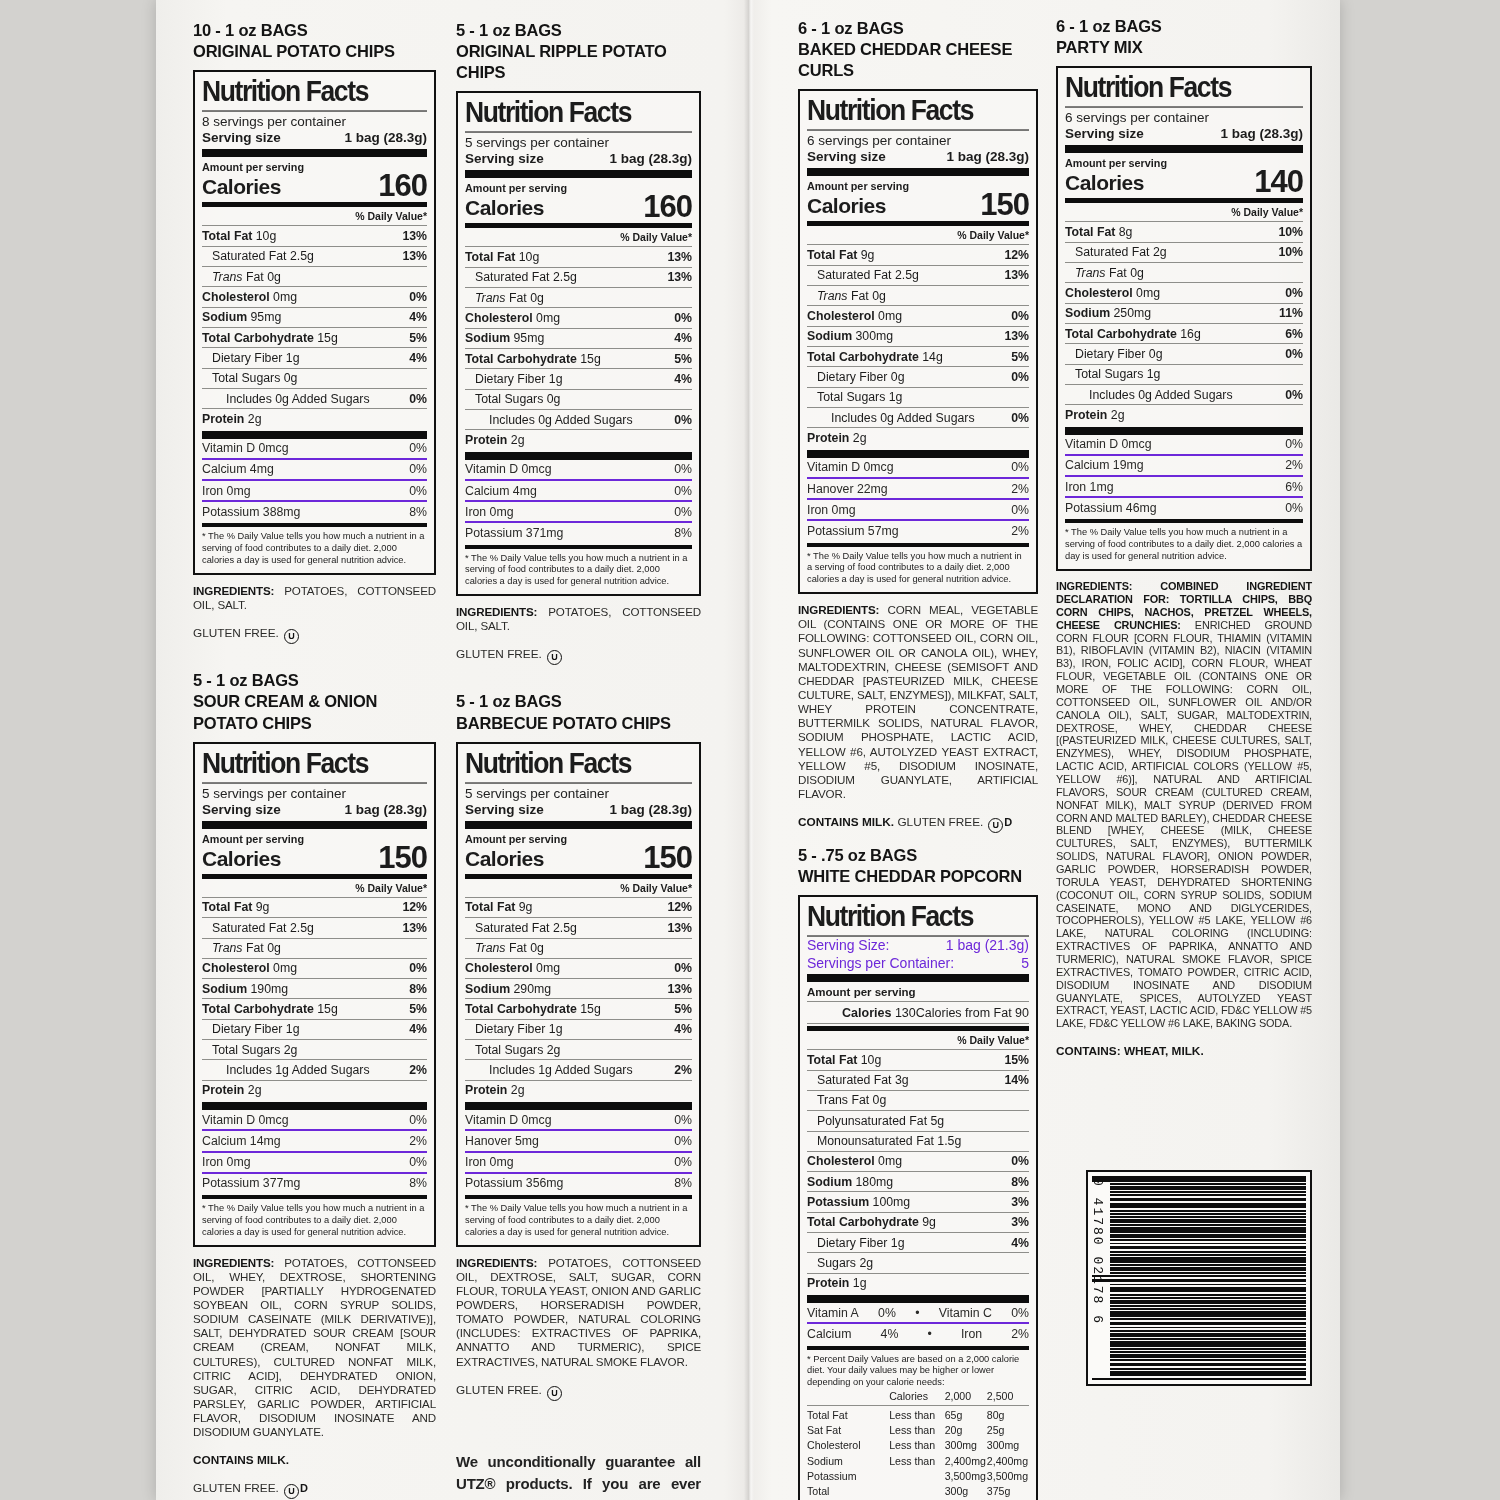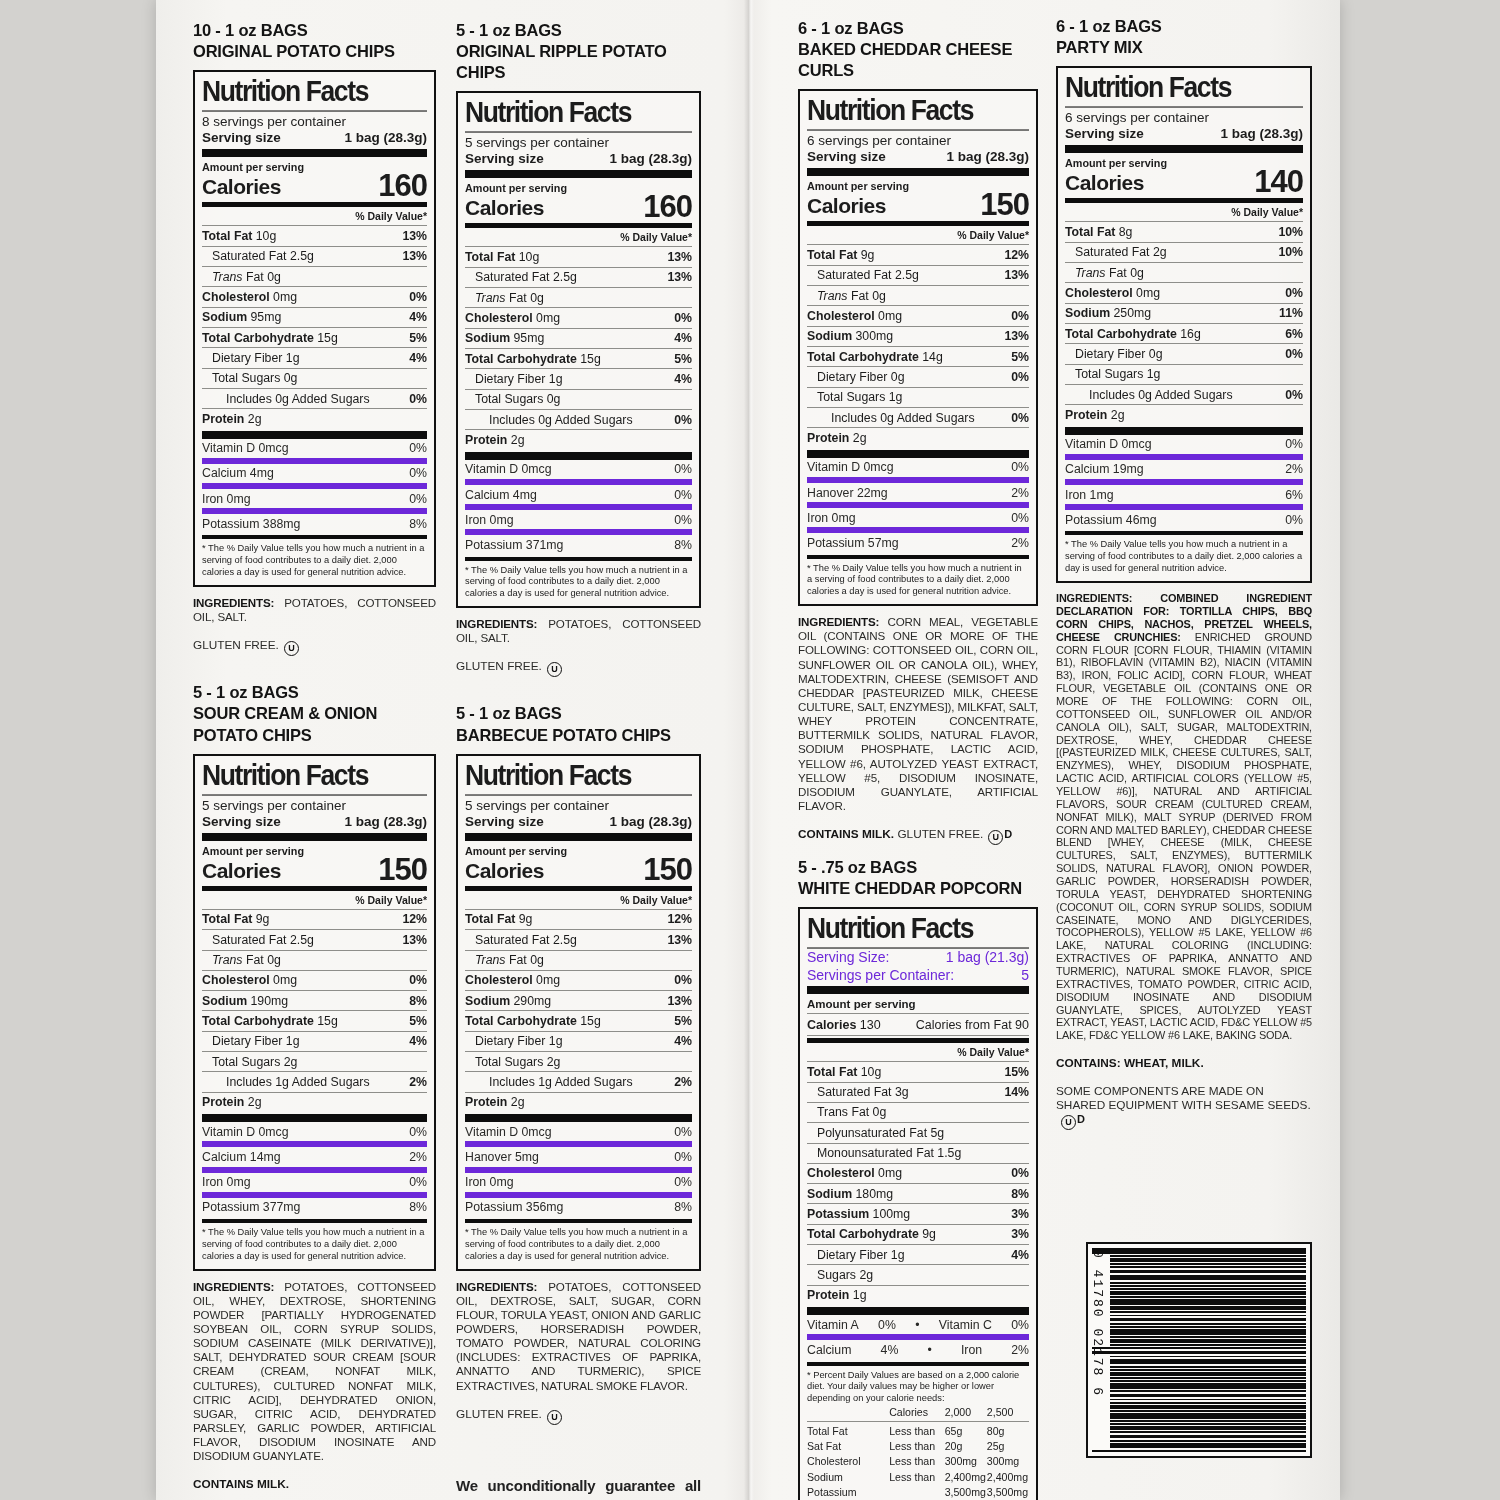--- a/index.html
+++ b/index.html
@@ -38,28 +38,28 @@
   .nf-amt{font-weight:bold;font-size:10.8px;padding-top:4px;}
   .nf-cal{display:flex;justify-content:space-between;align-items:flex-end;padding:0 0 3px 0;}
   .nf-cal .l{font-weight:bold;font-size:21px;letter-spacing:-0.5px;}
   .nf-cal .v{font-weight:bold;font-size:31px;line-height:0.85;letter-spacing:-1px;}
   .dvh{text-align:right;font-weight:bold;font-size:10.5px;padding:3px 0;}
   .nrow{display:flex;justify-content:space-between;font-size:12.3px;line-height:1.15;padding:2.6px 0;border-top:1px solid #8e8e8a;}
   .nrow .dv{font-weight:bold;white-space:nowrap;padding-left:6px;}
   .ind1{padding-left:10px;}
   .ind2{padding-left:24px;}
   .vrow{display:flex;justify-content:space-between;font-size:12.3px;color:#2a2a28;padding:2.6px 0;}
-  .tline{border-top:6px solid #6d28d9;}
+  .tline{border-top:2px solid #6d28d9;}
   .vdv{color:#2a2a28;}
   .fnote{font-size:9.3px;line-height:1.28;color:#222;padding-top:4px;}
 
   
   .lgrow{display:flex;justify-content:space-between;font-size:14px;color:#6d28d9;padding:1px 0;}
   .lg-amt{font-weight:bold;font-size:11.5px;padding:4px 0 3px 0;border-bottom:1px solid #8e8e8a;}
-  .lg-cal{display:flex;justify-content:space-between;font-size:12.5px;padding:3.5px 0;border-bottom:1px solid #8e8e8a;margin-bottom:2px;}
+  .lg-cal{display:flex;justify-content:flex-end;font-size:12.5px;padding:3.5px 0;border-bottom:1px solid #8e8e8a;margin-bottom:2px;}
   .lg-tbl{font-size:10.6px;color:#222;line-height:1.45;}
   .lg-tr{display:flex;}
   .lg-c1{width:37%;} .lg-c2{width:25%;} .lg-c3{width:19%;} .lg-c4{width:19%;}
   .lg-head{border-bottom:1px solid #8e8e8a;margin-bottom:2px;}
 
   
   .ing{font-size:11.6px;line-height:1.22;text-align:justify;letter-spacing:-0.15px;margin-top:9px;color:#2b2b29;}
   .ing b{color:#151515;}
   .ing.small{font-size:10.9px;line-height:1.18;}
   .note{font-size:11.8px;margin-top:14px;color:#2b2b29;}
@@ -677,21 +677,20 @@
         </div>
         <div class="vrow tline">
           <span>Potassium 46mg</span>
           <span class="vdv">0%</span>
         </div>
         <div class="bar4 mt"></div>
         <div class="fnote">* The % Daily Value tells you how much a nutrient in a serving of food contributes to a daily diet. 2,000 calories a day is used for general nutrition advice.</div>
       </div>
       <p class="ing small"><b>INGREDIENTS: </b><b>COMBINED INGREDIENT DECLARATION FOR: TORTILLA CHIPS, BBQ CORN CHIPS, NACHOS, PRETZEL WHEELS, CHEESE CRUNCHIES: </b>ENRICHED GROUND CORN FLOUR [CORN FLOUR, THIAMIN (VITAMIN B1), RIBOFLAVIN (VITAMIN B2), NIACIN (VITAMIN B3), IRON, FOLIC ACID], CORN FLOUR, WHEAT FLOUR, VEGETABLE OIL (CONTAINS ONE OR MORE OF THE FOLLOWING: CORN OIL, COTTONSEED OIL, SUNFLOWER OIL AND/OR CANOLA OIL), SALT, SUGAR, MALTODEXTRIN, DEXTROSE, WHEY, CHEDDAR CHEESE [(PASTEURIZED MILK, CHEESE CULTURES, SALT, ENZYMES), WHEY, DISODIUM PHOSPHATE, LACTIC ACID, ARTIFICIAL COLORS (YELLOW #5, YELLOW #6)], NATURAL AND ARTIFICIAL FLAVORS, SOUR CREAM (CULTURED CREAM, NONFAT MILK), MALT SYRUP (DERIVED FROM CORN AND MALTED BARLEY), CHEDDAR CHEESE BLEND [WHEY, CHEESE (MILK, CHEESE CULTURES, SALT, ENZYMES), BUTTERMILK SOLIDS, NATURAL FLAVOR], ONION POWDER, GARLIC POWDER, HORSERADISH POWDER, TORULA YEAST, DEHYDRATED SHORTENING (COCONUT OIL, CORN SYRUP SOLIDS, SODIUM CASEINATE, MONO AND DIGLYCERIDES, TOCOPHEROLS), YELLOW #5 LAKE, YELLOW #6 LAKE, NATURAL COLORING (INCLUDING: EXTRACTIVES OF PAPRIKA, ANNATTO AND TURMERIC), NATURAL SMOKE FLAVOR, SPICE EXTRACTIVES, TOMATO POWDER, CITRIC ACID, DISODIUM INOSINATE AND DISODIUM GUANYLATE, SPICES, AUTOLYZED YEAST EXTRACT, YEAST, LACTIC ACID, FD&amp;C YELLOW #5 LAKE, FD&amp;C YELLOW #6 LAKE, BAKING SODA.</p>
       <div class="note"><b>CONTAINS: WHEAT, MILK. </b></div>
-      <div class="note">SOME COMPONENTS ARE MADE ON SHARED EQUIPMENT WITH SESAME SEEDS.<span><span class="ksym">U</span><b class="kd">D</b></span></div>
     </div>
   <div class="barcode">
     <div class="bc-digits">0 41780 02178 6</div>
     <div class="bc-bars" id="bcbars">
         <div class="bc-bar guard" style="height: 5.7px;"></div>
         <div class="bc-bar" style="height: 1.9px;"></div>
         <div class="bc-bar" style="height: 3.8px;"></div>
         <div class="bc-bar" style="height: 1.9px;"></div>
         <div class="bc-bar" style="height: 1.9px;"></div>
         <div class="bc-bar" style="height: 3.8px;"></div>

